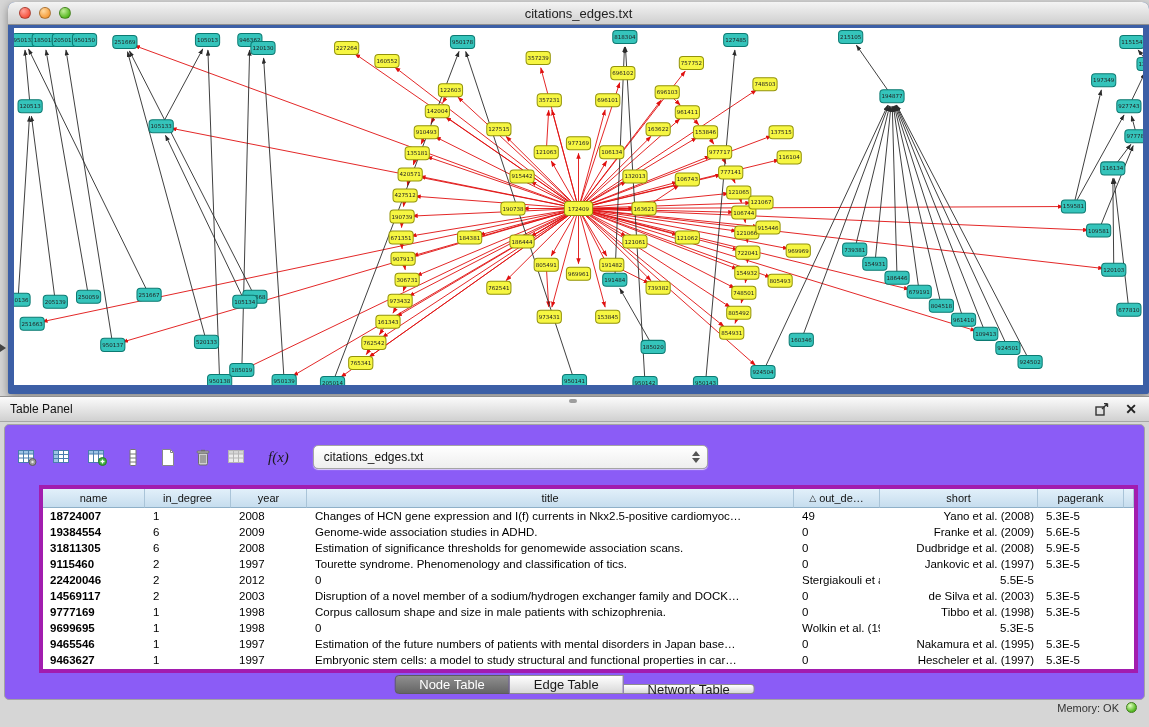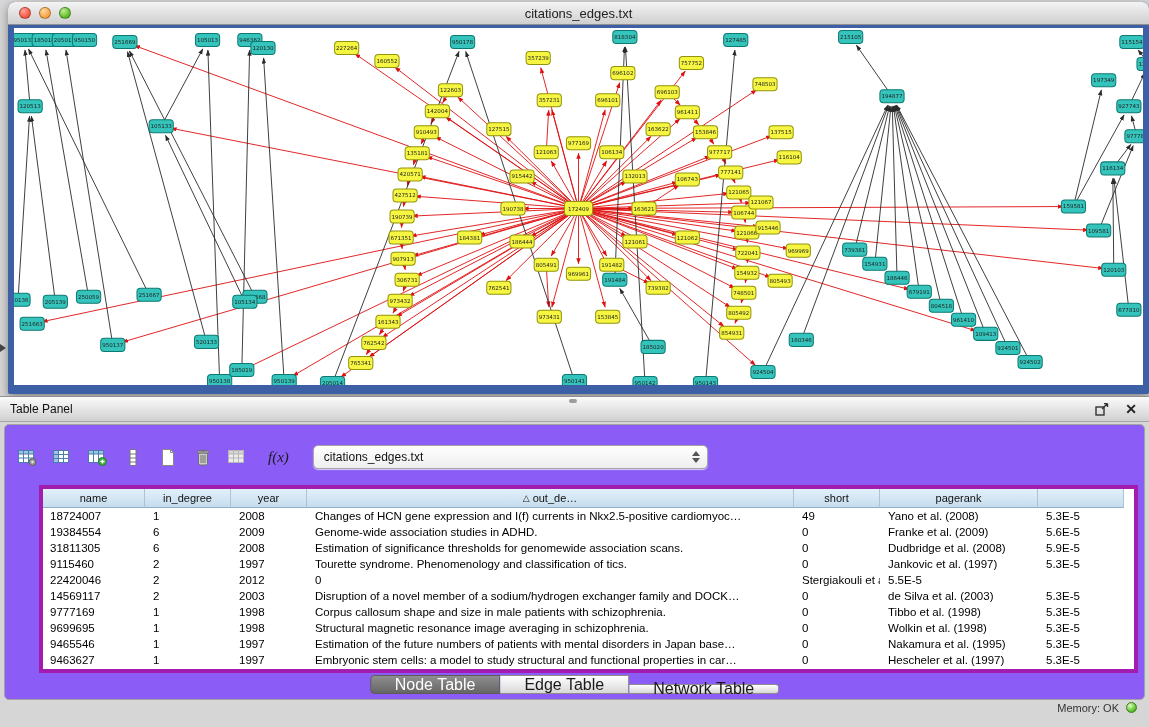--- a/index.html
+++ b/index.html
@@ -79,26 +79,26 @@
     background:linear-gradient(var(--c-table_header_top,#e2f0fa),var(--c-table_header_bot,#c6ddee));
     border-right:1px solid #a9c4d8;border-bottom:1px solid #8fb0c8;
     height:19px;box-sizing:border-box;display:flex;align-items:center;justify-content:center;
     font-size:11px;color:#111;white-space:nowrap;overflow:hidden;
   }
   .th .sort{font-size:9px;margin-right:3px;color:#222;}
   .td{
     height:16px;line-height:16px;font-size:11.5px;color:#000;
     padding:0 4px 0 8px;box-sizing:border-box;white-space:nowrap;overflow:hidden;
   }
-  .tr .td:nth-child(1){padding-left:7px;}
-  .tr .td:nth-child(6){text-align:left;}
+  .tr .td:nth-child(1){padding-left:7px;font-weight:bold;}
+  .tr .td:nth-child(6){text-align:right;}
   
   .tabs{position:absolute;bottom:5px;left:50%;transform:translateX(-50%);display:flex;height:19px;}
   .tab{
-    padding:0 24px;font-size:16px;display:flex;align-items:center;box-sizing:border-box;
+    padding:0 24px;font-size:13px;display:flex;align-items:center;box-sizing:border-box;
     border:1px solid #8e8e8e;border-left:none;background:linear-gradient(#ffffff,#d8d8d8);color:#1a1a1a;
   }
   .tab:first-child{border-left:1px solid #8e8e8e;border-radius:4px 0 0 4px;}
   .tab:last-child{border-radius:0 4px 4px 0;margin-top:9px;}
   .tab.active{background:linear-gradient(#8f8f8f,#656565);color:#fff;border-color:#5c5c5c;}
   
   .status{
     position:absolute;left:0;top:700px;width:1149px;height:15px;box-sizing:border-box;
     display:flex;align-items:center;justify-content:flex-end;padding-right:12px;gap:7px;
   }
@@ -836,20 +836,21 @@
           <span class="dn"></span>
       </span>
     </div>
   </div>
 
   <div class="tbl">
     <div class="tbl-head" id="tbl-head">
         <div class="th">name</div>
         <div class="th">in_degree</div>
         <div class="th">year</div>
+        <div class="th">title</div>
         <div class="th"><span class="sort">△</span>out_de…</div>
         <div class="th">short</div>
         <div class="th">pagerank</div>
         <div class="th"></div>
       </div>
     <div id="tbl-body">
         <div class="tr">
           <div class="td">18724007</div>
           <div class="td">1</div>
           <div class="td">2008</div>
@@ -915,21 +916,20 @@
           <div class="td">Corpus callosum shape and size in male patients with schizophrenia.</div>
           <div class="td">0</div>
           <div class="td">Tibbo et al. (1998)</div>
           <div class="td">5.3E-5</div>
           <div class="td"></div>
         </div>
         <div class="tr">
           <div class="td">9699695</div>
           <div class="td">1</div>
           <div class="td">1998</div>
-          <div class="td">Structural magnetic resonance image averaging in schizophrenia.</div>
           <div class="td">0</div>
           <div class="td">Wolkin et al. (1998)</div>
           <div class="td">5.3E-5</div>
           <div class="td"></div>
         </div>
         <div class="tr">
           <div class="td">9465546</div>
           <div class="td">1</div>
           <div class="td">1997</div>
           <div class="td">Estimation of the future numbers of patients with mental disorders in Japan base…</div>

